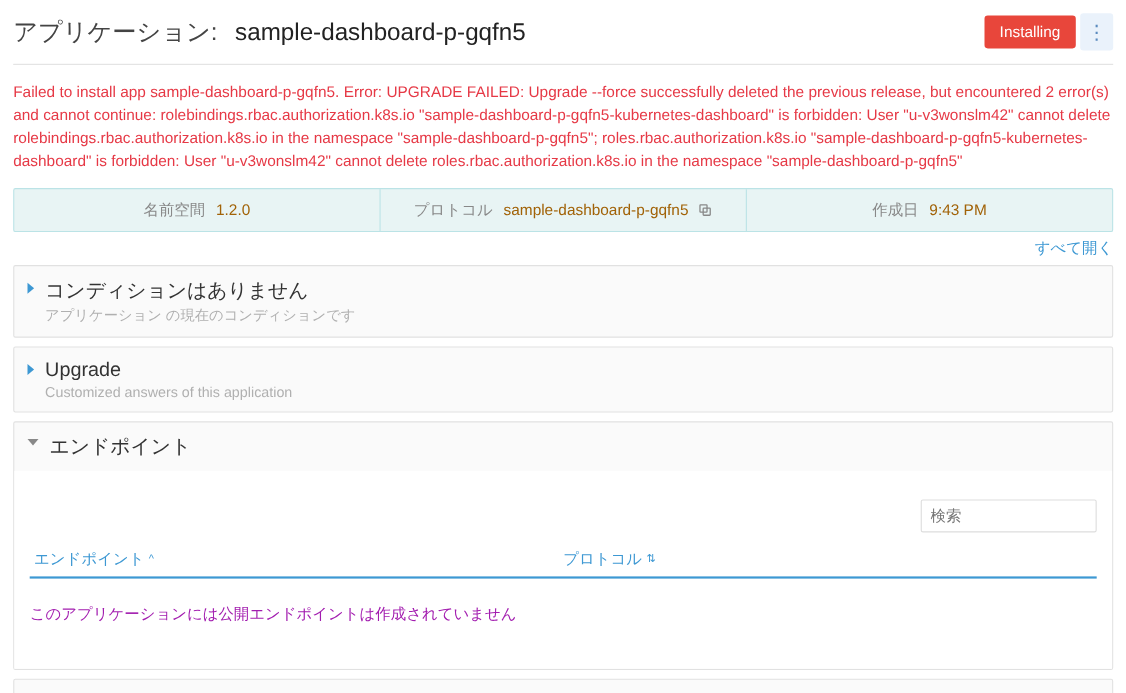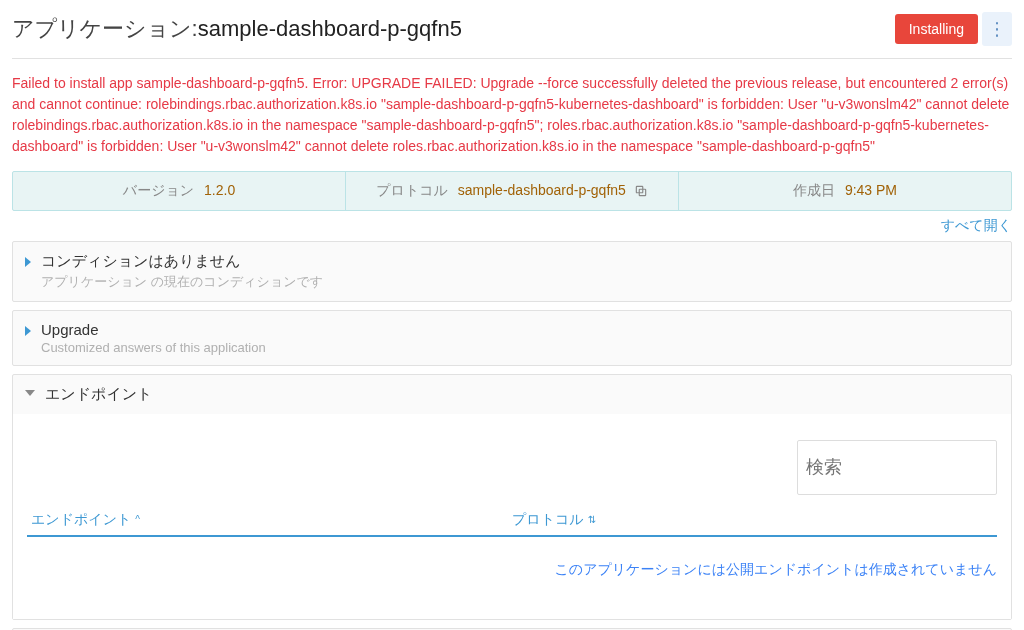--- a/index.html
+++ b/index.html
@@ -1,47 +1,47 @@
 <!DOCTYPE html>
 <html><head>
 <meta charset="utf-8">
 <style>
   :root { --text:#333; --muted:#6c757d; --line:#e1e1e1; --blue:#3d98d3; --red:#e63946; --teal:#e8f4f4; --teal-border:#bbe3e6; --bg:#fff; --panel:#fafafa; }
   *{box-sizing:border-box}
   body{margin:0;padding:12px 12px 0 12px;font-family:"Helvetica Neue",Arial,sans-serif;color:var(--text);background:var(--bg);width:1024px}
   .topbar{display:flex;align-items:center;justify-content:space-between;padding:0 0 12px 0;border-bottom:1px solid var(--line)}
-  .title{display:flex;align-items:baseline;gap:0;font-size:22px;font-weight:300;color:#444}
+  .title{display:flex;align-items:baseline;gap:16px;font-size:22px;font-weight:300;color:#444}
   .title .name{font-weight:400;color:#222}
   .right-actions{display:flex;gap:4px;align-items:center}
   .badge-installing{background:#e8463b;color:#fff;border-radius:3px;padding:7px 14px;font-size:14px;font-weight:400}
   .kebab{width:30px;height:34px;border-radius:3px;background:#eaf2fb;display:flex;align-items:center;justify-content:center;color:#5b8bbf}
   .kebab span{font-size:18px;line-height:0}
   .error{color:#e63946;margin:14px 0 14px 0;font-size:14px;line-height:1.5;font-weight:400}
   .info-strip{display:flex;border:1px solid var(--teal-border);background:var(--teal);border-radius:2px;margin-bottom:6px}
   .info-cell{flex:1;text-align:center;padding:10px 8px;position:relative;font-size:14px}
   .info-cell + .info-cell{border-left:1px solid var(--teal-border)}
   .info-label{color:#888;margin-right:6px}
   .info-value{color:#a16207}
   .copy-icon{color:#888;margin-left:4px;vertical-align:middle}
   .expand-all{text-align:right;font-size:14px;margin-bottom:6px}
   .expand-all a{color:var(--blue);text-decoration:none}
   .panel{border:1px solid var(--line);background:var(--panel);margin-bottom:8px;border-radius:2px}
   .panel-head{display:flex;align-items:flex-start;padding:10px 12px;gap:10px}
   .tri{width:0;height:0;margin-top:5px}
   .tri.right{border-top:5px solid transparent;border-bottom:5px solid transparent;border-left:6px solid var(--blue)}
   .tri.down{border-left:5px solid transparent;border-right:5px solid transparent;border-top:6px solid #888}
-  .phead-title{font-size:15px;color:#333}
+  .phead-title{font-size:18px;color:#333}
   .phead-sub{font-size:13px;color:#b0b0b0;margin-top:2px}
   .panel-body{padding:10px 14px 16px 14px;background:#fff}
   .search-row{display:flex;justify-content:flex-end;margin:16px 0 10px 0}
-  .search{border:1px solid #ddd;border-radius:2px;padding:16px 8px;font-size:18px;width:200px;color:#888;outline:none}
+  .search{border:1px solid #ddd;border-radius:2px;padding:6px 8px;font-size:14px;width:160px;color:#888;outline:none}
   .thead{display:flex;border-bottom:2px solid var(--blue);padding:6px 4px}
   .th{color:var(--blue);font-size:14px;display:flex;align-items:center;gap:4px;cursor:pointer}
   .sort{color:var(--blue);font-size:10px;line-height:1}
-  .empty{color:#3b82f6;text-align:right;padding:24px 0;font-size:14px}
+  .empty{color:#a21caf;text-align:left;padding:24px 0;font-size:14px}
   svg.copy{width:14px;height:14px;vertical-align:-2px}
 </style>
 </head>
 <body>
 
 <div class="topbar">
   <div class="title">
     <span>アプリケーション:</span>
     <span class="name">sample-dashboard-p-gqfn5</span>
   </div>
@@ -50,21 +50,21 @@
     <div class="kebab">
       <span>⋮</span>
     </div>
   </div>
 </div>
 
 <div class="error">Failed to install app sample-dashboard-p-gqfn5. Error: UPGRADE FAILED: Upgrade --force successfully deleted the previous release, but encountered 2 error(s) and cannot continue: rolebindings.rbac.authorization.k8s.io "sample-dashboard-p-gqfn5-kubernetes-dashboard" is forbidden: User "u-v3wonslm42" cannot delete rolebindings.rbac.authorization.k8s.io in the namespace "sample-dashboard-p-gqfn5"; roles.rbac.authorization.k8s.io "sample-dashboard-p-gqfn5-kubernetes-dashboard" is forbidden: User "u-v3wonslm42" cannot delete roles.rbac.authorization.k8s.io in the namespace "sample-dashboard-p-gqfn5"</div>
 
 <div class="info-strip">
   <div class="info-cell">
-    <span class="info-label">バージョン</span>
+    <span class="info-label">名前空間</span>
     <span class="info-value">1.2.0</span>
   </div>
   <div class="info-cell">
     <span class="info-label">プロトコル</span>
     <span class="info-value">sample-dashboard-p-gqfn5</span>
     <span class="copy-icon">
       <svg class="copy" viewBox="0 0 24 24" fill="none" stroke="#888" stroke-width="2">
           <rect x="9" y="9" width="11" height="11" rx="1"></rect>
           <rect x="4" y="4" width="11" height="11" rx="1"></rect>
         </svg>

